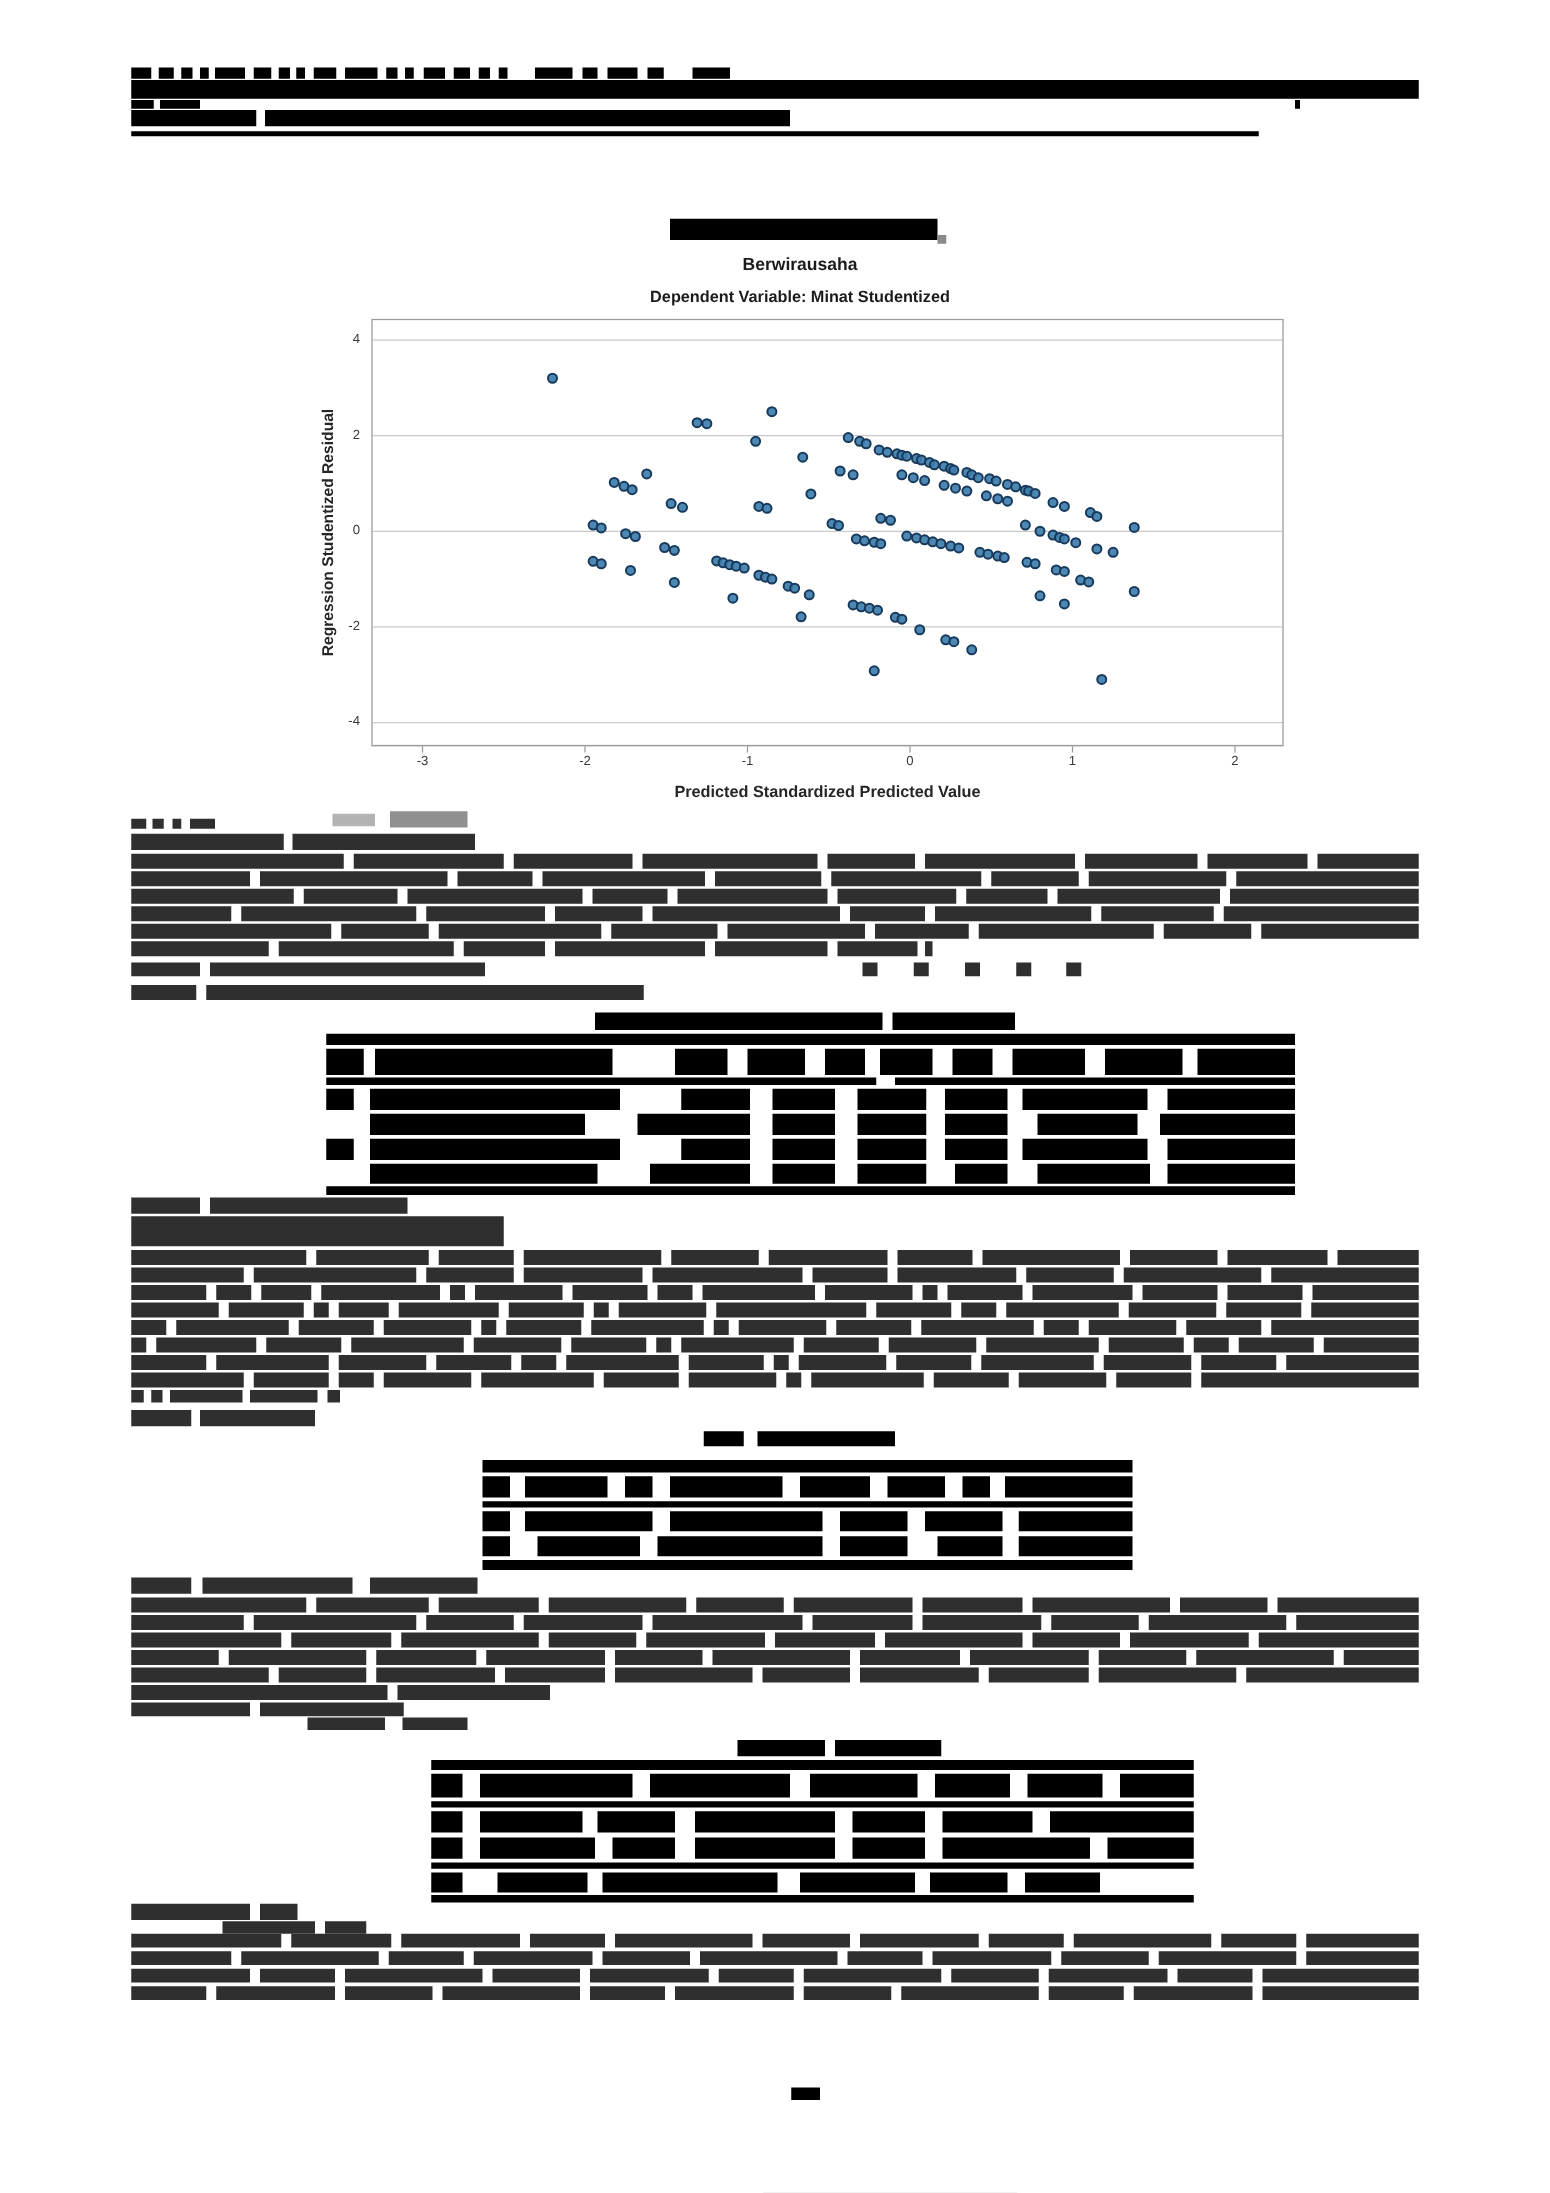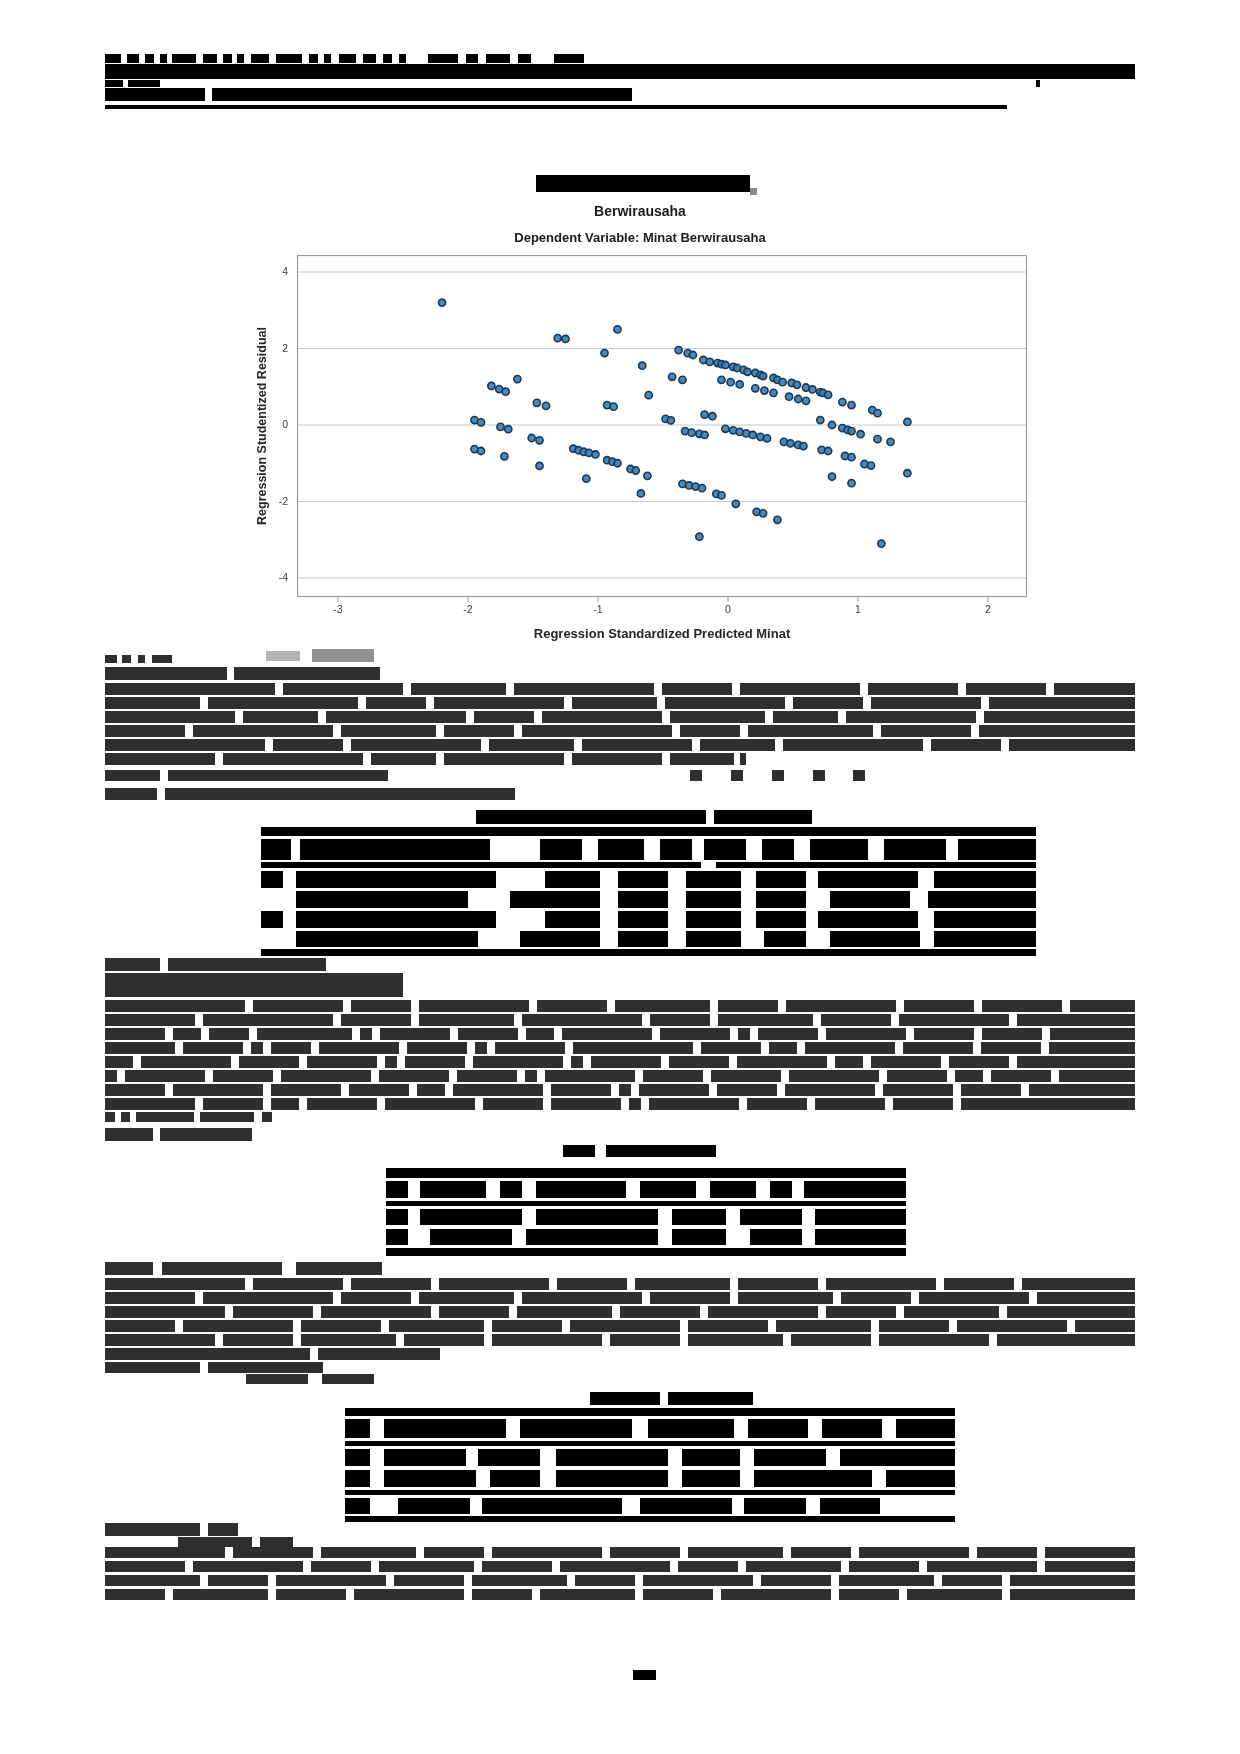--- a/index.html
+++ b/index.html
@@ -482,21 +482,21 @@
         <div class="red" style="left: 907px; top: 1589px; width: 95px; height: 11px; background: rgb(47, 47, 47);"></div>
         <div class="red" style="left: 1010px; top: 1589px; width: 125px; height: 11px; background: rgb(47, 47, 47);"></div>
       </div>
       <div>
         <div class="red" style="left: 633px; top: 1670px; width: 23px; height: 10px; background: rgb(0, 0, 0);"></div>
       </div>
     </div>
 
   <div>
     <div class="figure-text fig-title" style="left:640px;top:211px;">Berwirausaha</div>
-    <div class="figure-text fig-subtitle" style="left:640px;top:237px;">Dependent Variable: Minat Berwirausaha</div>
+    <div class="figure-text fig-subtitle" style="left:640px;top:237px;">Dependent Variable: Minat Studentized</div>
 
     <svg id="plot-svg" width="730" height="350" viewBox="0 0 730 350">
         <line x1="1" x2="729" y1="17" y2="17" stroke="#c9c9c9" stroke-width="1"></line>
         <line x1="1" x2="729" y1="93.5" y2="93.5" stroke="#c9c9c9" stroke-width="1"></line>
         <line x1="1" x2="729" y1="170" y2="170" stroke="#c9c9c9" stroke-width="1"></line>
         <line x1="1" x2="729" y1="246.5" y2="246.5" stroke="#c9c9c9" stroke-width="1"></line>
         <line x1="1" x2="729" y1="323" y2="323" stroke="#c9c9c9" stroke-width="1"></line>
         <rect x="0.5" y="0.5" width="729" height="341" fill="none" stroke="#9b9b9b" stroke-width="1.2"></rect>
         <line x1="41" x2="41" y1="342" y2="347" stroke="#9b9b9b" stroke-width="1"></line>
         <line x1="171" x2="171" y1="342" y2="347" stroke="#9b9b9b" stroke-width="1"></line>
@@ -627,21 +627,21 @@
         <circle cx="424.5" cy="240.38" r="3.6" fill="#3e7dac" stroke="#173a5c" stroke-width="1.6" fill-opacity="0.92"></circle>
         <circle cx="438.79999999999995" cy="248.79500000000002" r="3.6" fill="#3e7dac" stroke="#173a5c" stroke-width="1.6" fill-opacity="0.92"></circle>
         <circle cx="459.6" cy="256.8275" r="3.6" fill="#3e7dac" stroke="#173a5c" stroke-width="1.6" fill-opacity="0.92"></circle>
         <circle cx="466.1" cy="258.35749999999996" r="3.6" fill="#3e7dac" stroke="#173a5c" stroke-width="1.6" fill-opacity="0.92"></circle>
         <circle cx="480.4" cy="264.86" r="3.6" fill="#3e7dac" stroke="#173a5c" stroke-width="1.6" fill-opacity="0.92"></circle>
         <circle cx="402.4" cy="281.69000000000005" r="3.6" fill="#3e7dac" stroke="#173a5c" stroke-width="1.6" fill-opacity="0.92"></circle>
         <circle cx="584.4" cy="288.57500000000005" r="3.6" fill="#3e7dac" stroke="#173a5c" stroke-width="1.6" fill-opacity="0.92"></circle>
       </svg>
 
     <div class="figure-text y-axis-title" style="left:262px;top:426px;">Regression Studentized Residual</div>
-    <div class="figure-text x-axis-title" style="left:662px;top:633px;">Regression Standardized Predicted Minat</div>
+    <div class="figure-text x-axis-title" style="left:662px;top:633px;">Predicted Standardized Predicted Value</div>
 
     <div id="tick-layer">
         <div class="tick ytick" style="left: 258px; top: 265px;">4</div>
         <div class="tick ytick" style="left: 258px; top: 341.5px;">2</div>
         <div class="tick ytick" style="left: 258px; top: 418px;">0</div>
         <div class="tick ytick" style="left: 258px; top: 494.5px;">-2</div>
         <div class="tick ytick" style="left: 258px; top: 571px;">-4</div>
         <div class="tick xtick" style="left: 338px; top: 603px;">-3</div>
         <div class="tick xtick" style="left: 468px; top: 603px;">-2</div>
         <div class="tick xtick" style="left: 598px; top: 603px;">-1</div>

